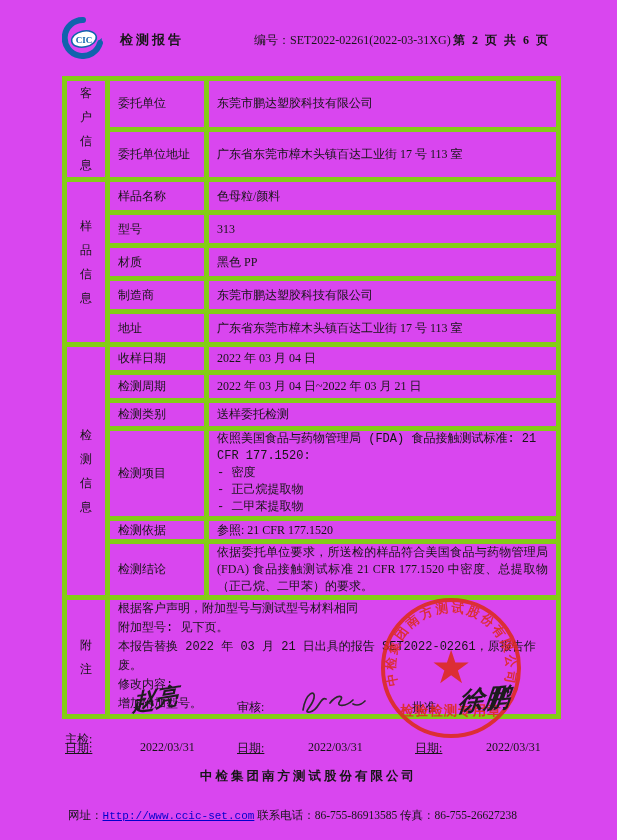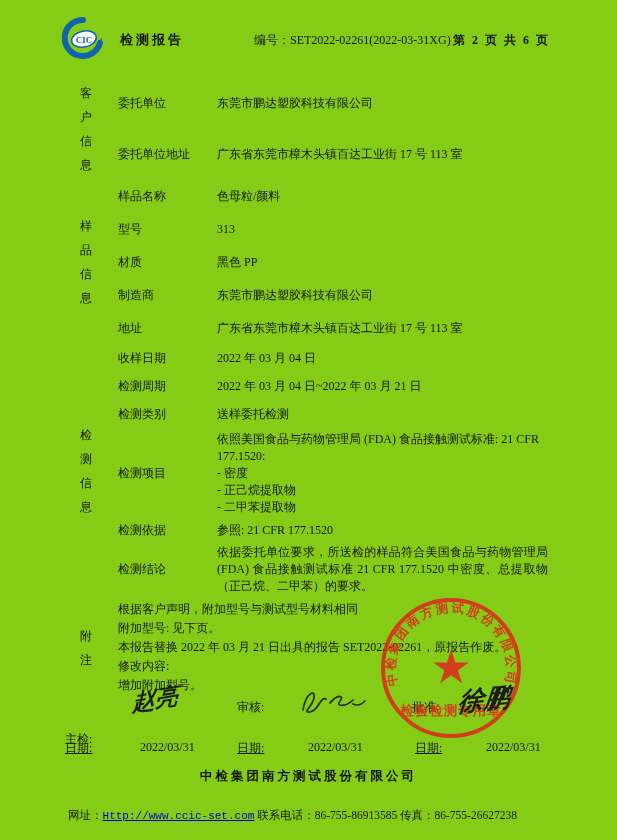--- a/index.html
+++ b/index.html
@@ -1,37 +1,37 @@
 <!DOCTYPE html>
 <html><head>
 <meta charset="utf-8">
 <style>
   * { margin:0; padding:0; box-sizing:border-box; }
   html,body { background:#ffffff; }
   body { font-family:"Liberation Serif","DejaVu Serif",serif; color:#161616; }
-  .page { position:relative; width:617px; height:840px; background:#84cc16; overflow:hidden; }
+  .page { position:relative; width:617px; height:840px; background:#d946ef; overflow:hidden; }
 
   
   .hdr-logo { position:absolute; left:62px; top:17px; width:42px; height:42px; }
   .hdr-title { position:absolute; left:120px; top:31px; font-size:13px; font-weight:bold; letter-spacing:3px; }
   .hdr-no { position:absolute; left:233px; top:32px; font-size:12px; font-weight:normal;margin-left:21px; }
   .hdr-page { position:absolute; left:453px; top:32px; font-size:12px; font-weight:bold; letter-spacing:2px; }
 
   
   table.rpt { position:absolute; left:62px; top:76px; width:494px; border-collapse:collapse; table-layout:fixed; }
   table.rpt td { border:5px solid #84cc16; font-size:12px; color:#161616; padding:0 8px; vertical-align:middle; }
   col.c1 { width:43px; } col.c2 { width:99px; } col.c3 { width:352px; }
   td.sec { text-align:center; white-space:pre-line; line-height:2.0; padding:0 3px; }
   tr.h33 td { height:33px; }
   tr.h28 td { height:28px; }
   tr.h23 td { height:23px; }
   td.multi { padding:4px 8px; line-height:17px; vertical-align:top; }
   td.just { text-align:justify; }
   td.note-cell { padding:5px 8px; line-height:19px; vertical-align:top; }
-  .vline { display:block; }
+  .vline { display:block;font-family:Liberation Mono, monospace; }
 
   
   .sig-label { position:absolute; font-size:12px; }
   .sig-name { position:absolute; font-size:23px; color:#1c1c1c;
               font-family:"DejaVu Serif",serif; font-style:italic; font-weight:bold; }
   .sig-inspector { left:132px; top:684px; transform:rotate(-9deg) skewX(-9deg); }
   .sig-approver { left:458px; top:682px; transform:rotate(-6deg) skewX(-13deg); font-size:26px; z-index:7; }
   .sig-scribble { position:absolute; left:293px; top:682px; }
   .date-label { position:absolute; font-size:12px;text-decoration:underline; }
   .date-val { position:absolute; font-size:12px; }

